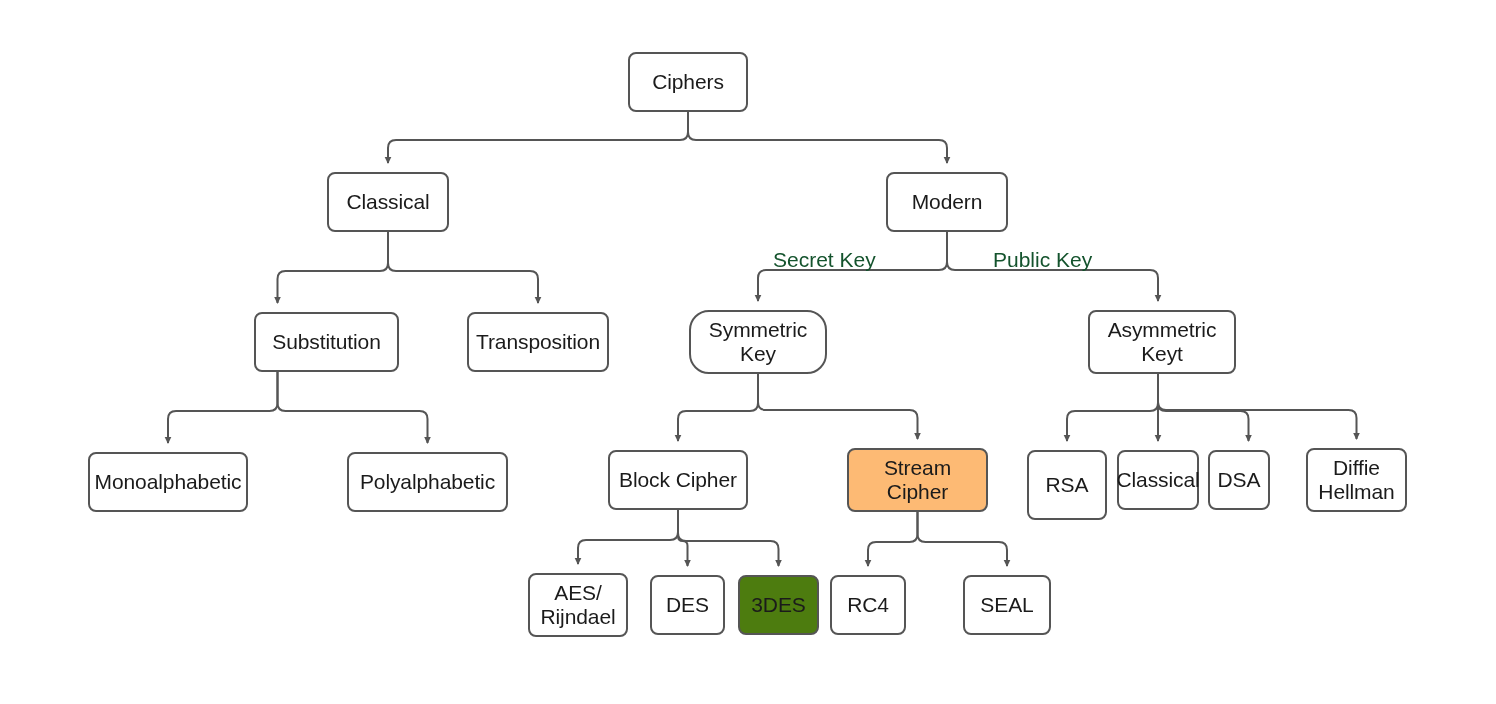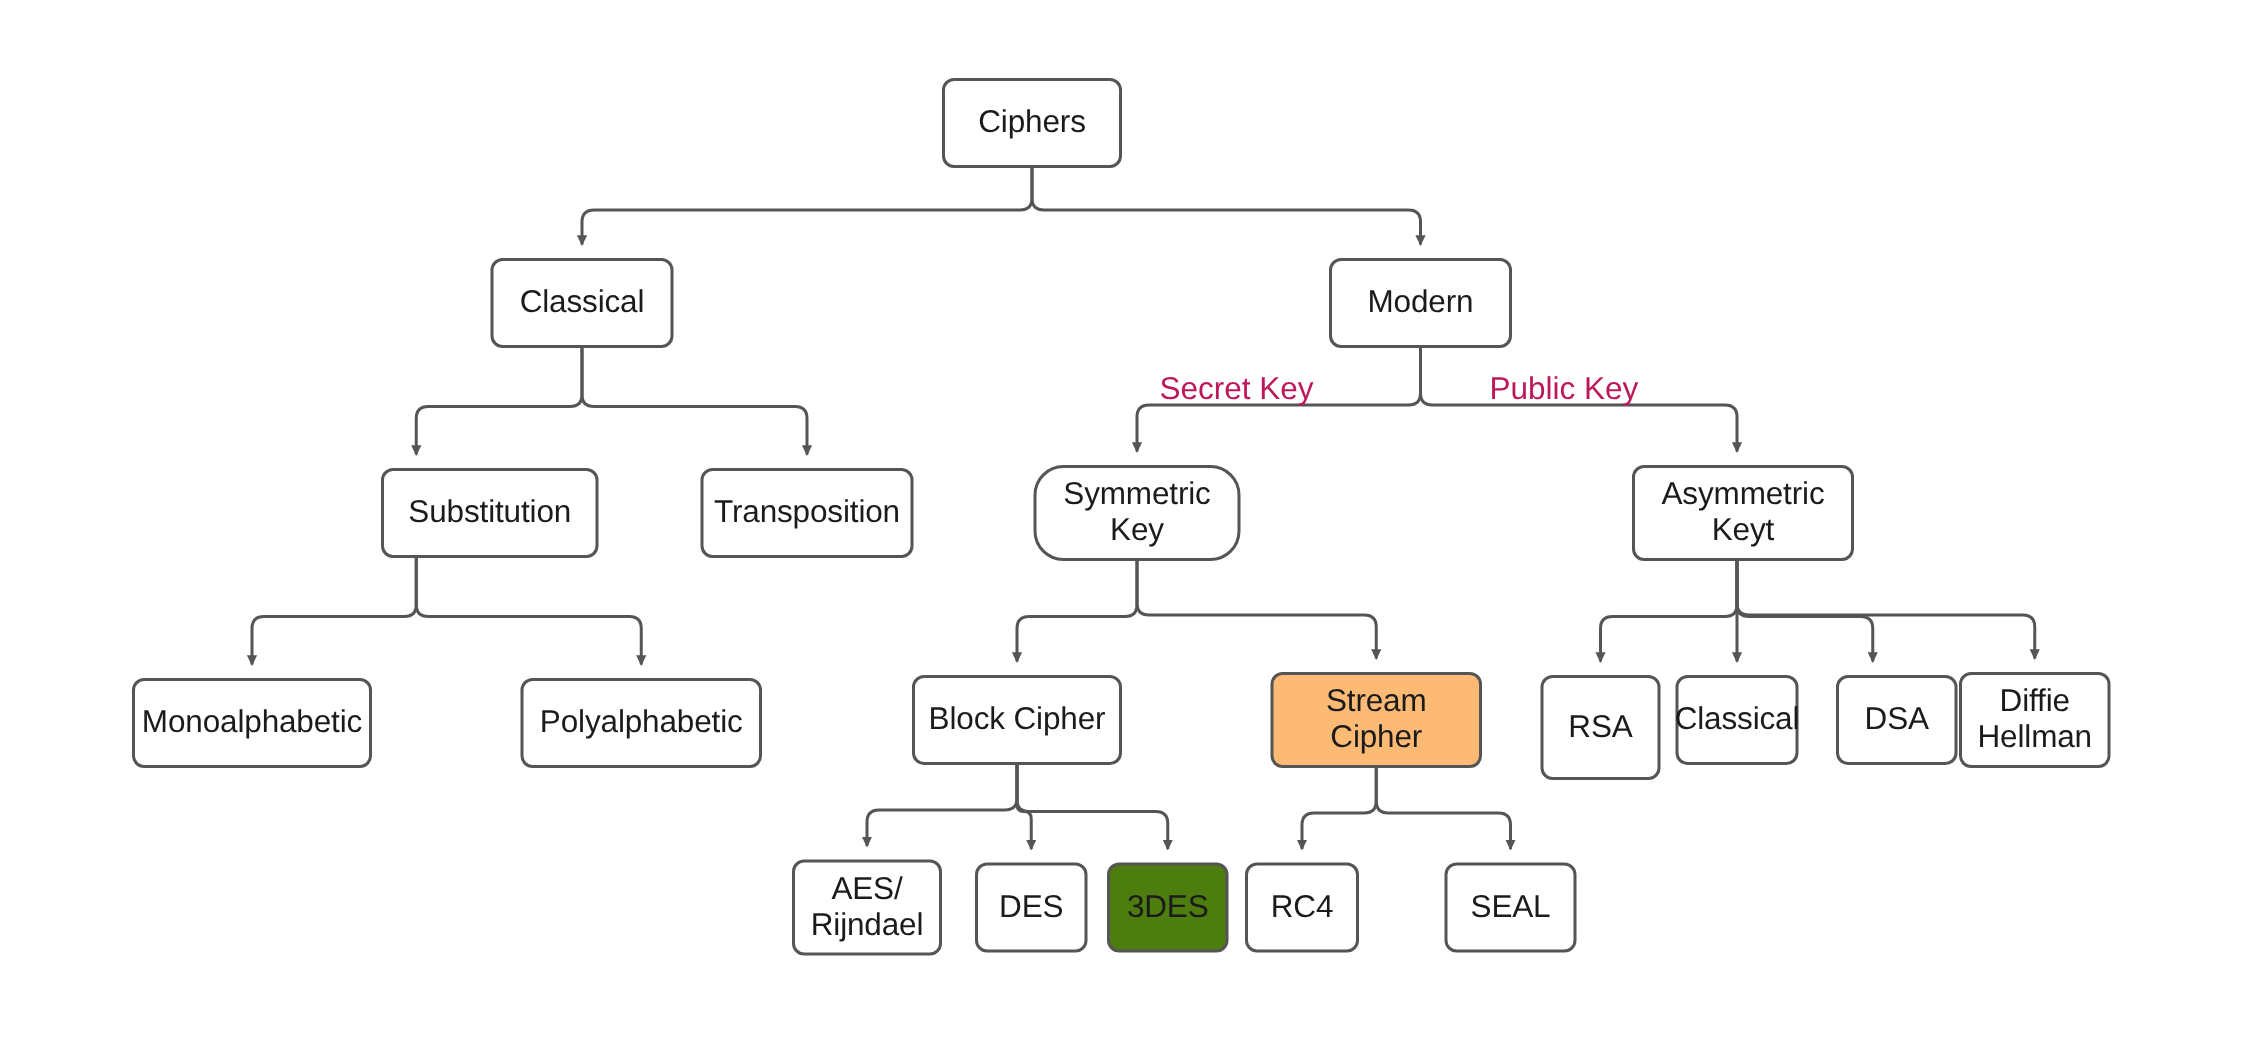--- a/index.html
+++ b/index.html
@@ -36,21 +36,21 @@
     text-align: center;
     color: #1b1b1b;
     font-family: "Liberation Sans", sans-serif;
     font-size: 21px;
     line-height: 1.16;
     white-space: pre-line;
     letter-spacing: -0.1px;
   }
   .edge-label {
     position: absolute;
-    color: #be185d;
+    color: #14532d;
     font-family: "Liberation Sans", sans-serif;
     font-size: 21px;
     white-space: nowrap;
     background: transparent;
     text-align: center;
   }
 </style>
 </head>
 <body>
 
@@ -91,21 +91,21 @@
 Key</span></div>
       <div class="node" style="left: 1088px; top: 310px; width: 148px; height: 64px; border-color: rgb(85, 85, 85); background: rgb(255, 255, 255); color: rgb(27, 27, 27); text-align: center;"><span>Asymmetric
 Keyt</span></div>
       <div class="node" style="left: 88px; top: 452px; width: 160px; height: 60px; border-color: rgb(85, 85, 85); background: rgb(255, 255, 255); color: rgb(27, 27, 27);"><span>Monoalphabetic</span></div>
       <div class="node" style="left: 347px; top: 452px; width: 161px; height: 60px; border-color: rgb(85, 85, 85); background: rgb(255, 255, 255); color: rgb(27, 27, 27);"><span>Polyalphabetic</span></div>
       <div class="node" style="left: 608px; top: 450px; width: 140px; height: 60px; border-color: rgb(85, 85, 85); background: rgb(255, 255, 255); color: rgb(27, 27, 27);"><span>Block Cipher</span></div>
       <div class="node" style="left: 847px; top: 448px; width: 141px; height: 64px; border-color: rgb(85, 85, 85); background: #fdba74; color: rgb(27, 27, 27);"><span>Stream
 Cipher</span></div>
       <div class="node" style="left: 1027px; top: 450px; width: 80px; height: 70px; border-color: rgb(85, 85, 85); background: rgb(255, 255, 255); color: rgb(27, 27, 27);"><span>RSA</span></div>
       <div class="node" style="left: 1117px; top: 450px; width: 82px; height: 60px; border-color: rgb(85, 85, 85); background: rgb(255, 255, 255); color: rgb(27, 27, 27);"><span>Classical</span></div>
-      <div class="node" style="left: 1208px; top: 450px; width: 81px; height: 60px; border-color: rgb(85, 85, 85); background: rgb(255, 255, 255); color: rgb(27, 27, 27); margin-left: 16px;"><span>DSA</span></div>
+      <div class="node" style="left: 1208px; top: 450px; width: 62px; height: 60px; border-color: rgb(85, 85, 85); background: rgb(255, 255, 255); color: rgb(27, 27, 27);"><span>DSA</span></div>
       <div class="node" style="left: 1306px; top: 448px; width: 101px; height: 64px; border-color: rgb(85, 85, 85); background: rgb(255, 255, 255); color: rgb(27, 27, 27);"><span>Diffie
 Hellman</span></div>
       <div class="node" style="left: 528px; top: 573px; width: 100px; height: 64px; border-color: rgb(85, 85, 85); background: rgb(255, 255, 255); color: rgb(27, 27, 27);"><span>AES/
 Rijndael</span></div>
       <div class="node" style="left: 650px; top: 575px; width: 75px; height: 60px; border-color: rgb(85, 85, 85); background: rgb(255, 255, 255); color: rgb(27, 27, 27);"><span>DES</span></div>
       <div class="node" style="left: 738px; top: 575px; width: 81px; height: 60px; border-color: rgb(85, 85, 85); background: #4d7c0f; color: rgb(27, 27, 27);"><span>3DES</span></div>
       <div class="node" style="left: 830px; top: 575px; width: 76px; height: 60px; border-color: rgb(85, 85, 85); background: rgb(255, 255, 255); color: rgb(27, 27, 27);"><span>RC4</span></div>
       <div class="node" style="left: 963px; top: 575px; width: 88px; height: 60px; border-color: rgb(85, 85, 85); background: rgb(255, 255, 255); color: rgb(27, 27, 27);"><span>SEAL</span></div>
     </div>
   <div id="label-layer">

